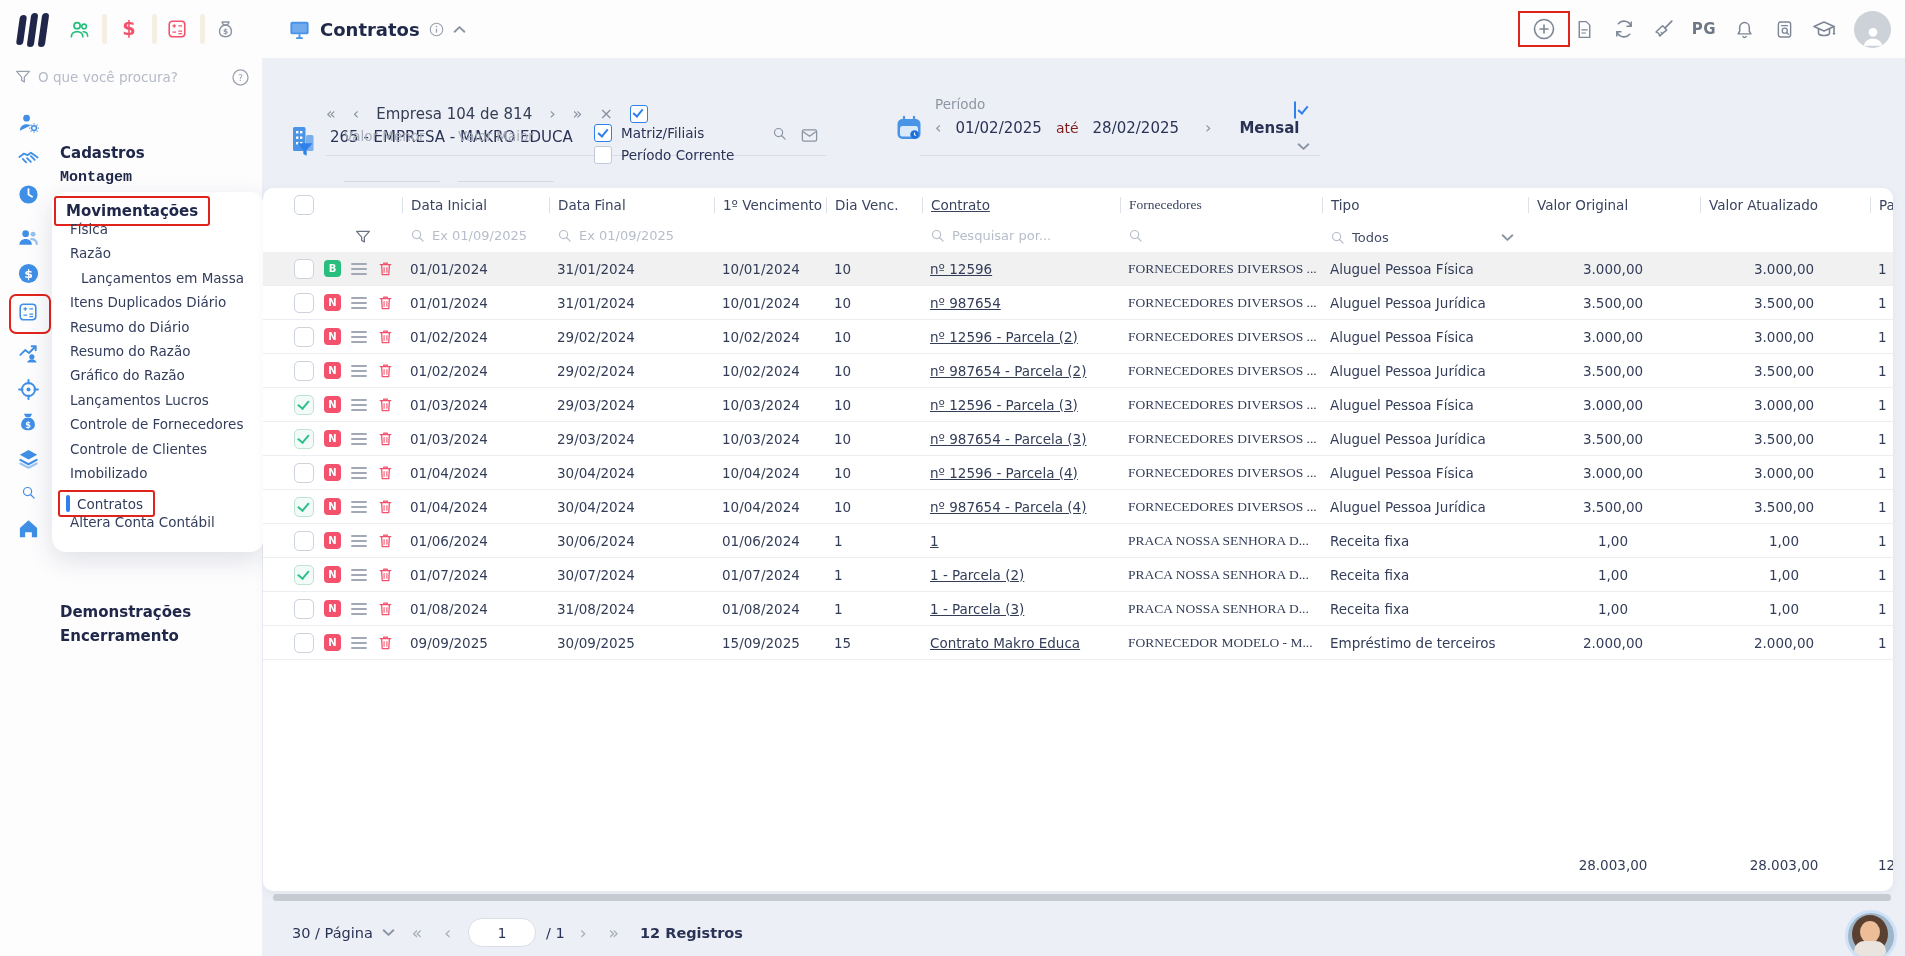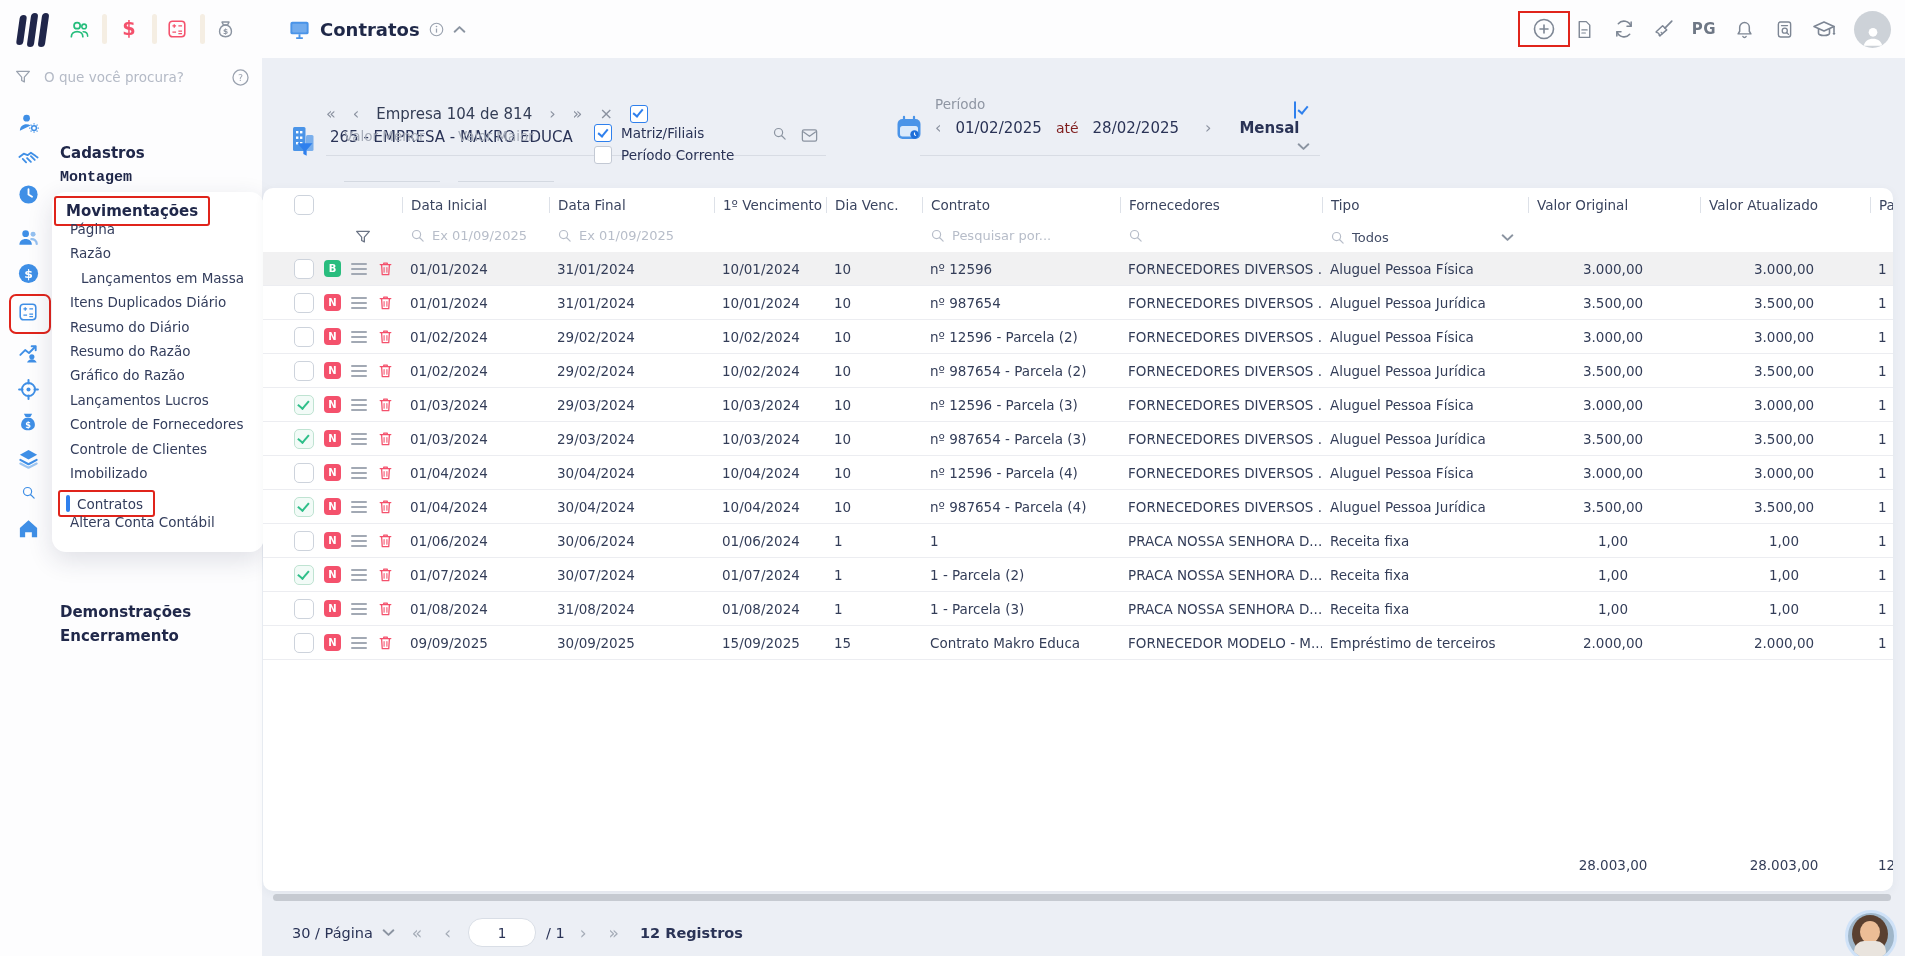--- a/index.html
+++ b/index.html
@@ -26,21 +26,21 @@
   .info-i{color:#9aa2af;}
   .chev{color:#8b94a1;display:inline-flex;align-items:center;}
   .tr-icons{position:absolute;top:0;right:0;height:58px;display:flex;align-items:center;}
   .tr-icon{width:40px;display:flex;align-items:center;justify-content:center;color:#7d8694;cursor:pointer;}
   .pg-label{font-size:15px;font-weight:bold;color:#6e7785;letter-spacing:.5px;}
   .hl-red{outline:2.5px solid #e0241b;outline-offset:4px;}
   .avatar-top{width:37px;height:37px;border-radius:50%;background:#cdd2d8;display:flex;align-items:flex-end;justify-content:center;overflow:hidden;margin-left:10px;margin-right:14px;cursor:pointer;}
   
   .sidebar{position:absolute;left:0;top:58px;width:262px;height:898px;background:#fdfdfe;}
   .sb-search{position:absolute;left:14px;top:4px;width:236px;height:30px;display:flex;align-items:center;color:#9aa2af;}
-  .sb-search input{border:none;outline:none;background:transparent;flex:1;margin-left:10px;font-size:13.5px;font-family:inherit;color:#5a6275;}
+  .sb-search input{border:none;outline:none;background:transparent;flex:1;margin-left:4px;font-size:13.5px;font-family:inherit;color:#5a6275;}
   .sb-search input::placeholder{color:#b4bac6;}
   .rail{position:absolute;left:0;top:0;width:52px;}
   .rail-ic{position:absolute;left:16px;width:24px;height:24px;color:#3f8fe6;display:flex;align-items:center;justify-content:center;cursor:pointer;}
   .rail-box{position:absolute;left:9px;width:38px;height:36px;border:2.5px solid #e0241b;border-radius:7px;}
   .sb-item{position:absolute;left:60px;font-weight:bold;font-size:15px;color:#20284a;cursor:pointer;white-space:nowrap;}
   .submenu-card{position:absolute;left:52px;top:134px;width:212px;height:360px;background:#fff;border-radius:14px;box-shadow:0 8px 26px rgba(35,45,80,.14);}
   .mov-box{position:absolute;left:2px;top:4px;padding:4px 10px;border:2.5px solid #e0241b;border-radius:3px;font-weight:bold;font-size:15px;color:#20284a;cursor:pointer;white-space:nowrap;}
   .sub-item{position:absolute;left:18px;font-size:13.5px;color:#333d5c;cursor:pointer;white-space:nowrap;}
   .sub-item.active{font-weight:500;}
   .active-wrap{position:absolute;left:6px;display:flex;align-items:center;border:2.5px solid #e0241b;border-radius:3px;padding:3px 10px 3px 6px;cursor:pointer;}
@@ -77,21 +77,21 @@
   
   .card{position:absolute;left:263px;top:188px;width:1630px;height:703px;background:#fff;border-radius:10px;box-shadow:0 2px 10px rgba(40,50,80,.05);overflow:hidden;}
   .trow,.thead,.tfilter,.ttotals{display:flex;align-items:center;width:1680px;}
   .thead{height:34px;}
   .tfilter{height:30px;color:#b7bdc9;}
   .trow{height:33px;border-bottom:1px solid #ecedf1;font-size:13.5px;color:#333d58;}
   .trow.hl{background:#f1f1f2;}
   .cell{flex-shrink:0;padding-left:8px;overflow:hidden;white-space:nowrap;box-sizing:border-box;}
   .col-icons{width:139px;display:flex;align-items:center;flex-shrink:0;padding-left:31px;box-sizing:border-box;gap:10px;}
   .col-data_inicial{width:147px;}.col-data_final{width:165px;}.col-vencimento{width:112px;}
-  .col-dia{width:96px;}.col-contrato{width:198px;}.col-fornecedores{width:202px;}
+  .col-dia{width:96px;}.col-contrato{width:198px;text-decoration:underline;}.col-fornecedores{width:202px;font-family:Liberation Serif, serif;}
   .col-tipo{width:206px;}.col-valor_original{width:172px;}.col-valor_atualizado{width:170px;}.col-pa{width:60px;}
   .thead .cell{font-size:13.5px;color:#3a445f;border-left:1px solid #dde1e8;}
   .right{text-align:center;padding-right:10px;}
   .cb{width:18px;height:18px;border:1.5px solid #cdd3dc;border-radius:5px;background:#fff;position:relative;flex-shrink:0;cursor:pointer;}
   .cb.checked{background:#f2fbf7;border-color:#bfe3d2;}
   .cb.checked::after{content:"";position:absolute;left:5px;top:2px;width:4.5px;height:9px;border:solid #2fbf8a;border-width:0 2px 2px 0;transform:rotate(40deg);}
   .rbadge{width:17px;height:17px;border-radius:4px;color:#fff;font-size:10px;font-weight:bold;display:flex;align-items:center;justify-content:center;flex-shrink:0;}
   .hmb{width:16px;display:flex;flex-direction:column;gap:3px;cursor:pointer;flex-shrink:0;}
   .hmb i{height:2px;background:#a2a9b4;border-radius:1px;}
   .ticon{color:#f4516c;cursor:pointer;flex-shrink:0;}
@@ -364,21 +364,21 @@
   <div id="sb-main">
       <div class="sb-item" style="top: 86px;">Cadastros</div>
       <div class="sb-item" style="top: 111px; font-family: Liberation Mono, monospace;">Montagem</div>
       <div class="sb-item" style="top: 136px;">Preparações</div>
       <div class="sb-item" style="top: 161px;">Importação</div>
     </div>
 
   <div class="submenu-card">
     <div class="mov-box">Movimentações</div>
     <div id="submenu-items">
-        <div class="sub-item" style="top: 29px;">Página</div>
+        <div class="sub-item" style="top: 29px;">Física</div>
         <div class="sub-item" style="top: 53.4px;">Razão</div>
         <div class="sub-item" style="top: 77.8px; margin-left: 11px;">Lançamentos em Massa</div>
         <div class="sub-item" style="top: 102.2px;">Itens Duplicados Diário</div>
         <div class="sub-item" style="top: 126.6px;">Resumo do Diário</div>
         <div class="sub-item" style="top: 151px;">Resumo do Razão</div>
         <div class="sub-item" style="top: 175.4px;">Gráfico do Razão</div>
         <div class="sub-item" style="top: 199.8px;">Lançamentos Lucros</div>
         <div class="sub-item" style="top: 224.2px;">Controle de Fornecedores</div>
         <div class="sub-item" style="top: 248.6px;">Controle de Clientes</div>
         <div class="sub-item" style="top: 273px;">Imobilizado</div>

